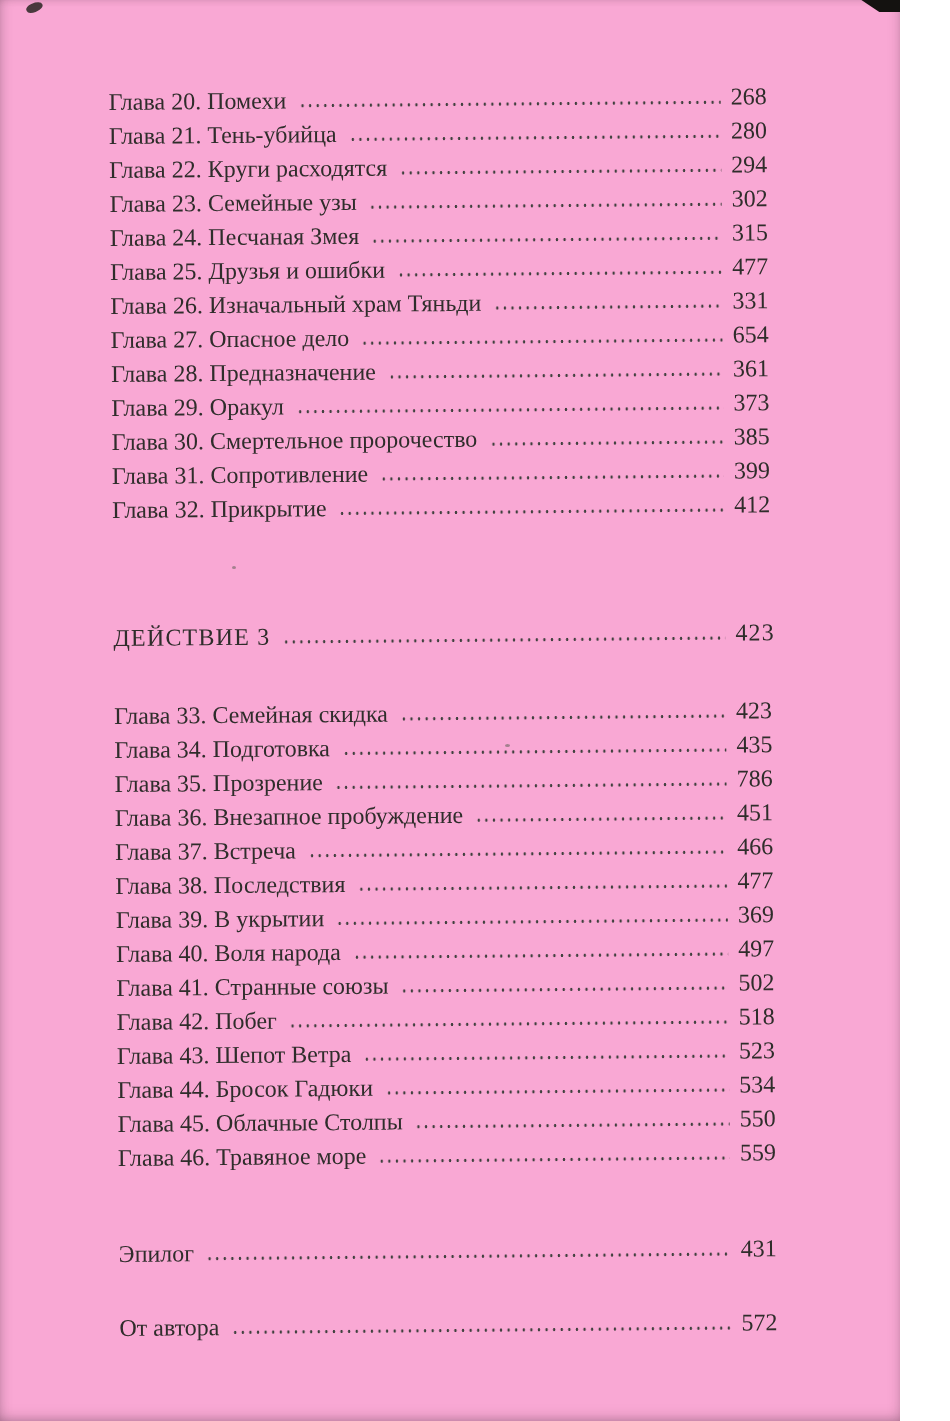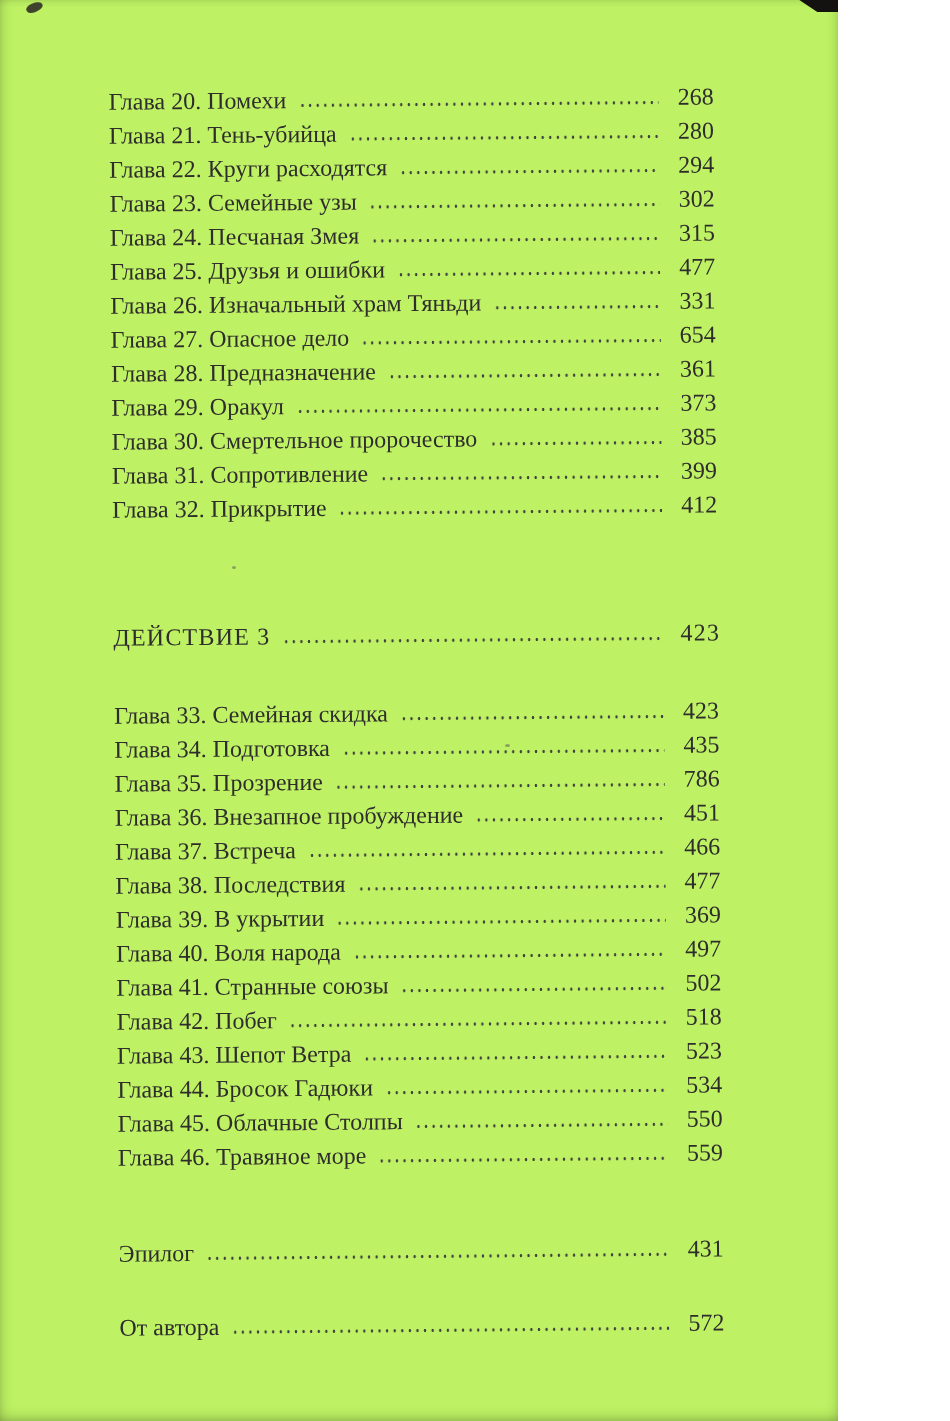--- a/index.html
+++ b/index.html
@@ -2,32 +2,31 @@
 <html><head>
 <meta charset="utf-8">
 <style>
   html, body {
     margin: 0;
     padding: 0;
     background: #ffffff;
   }
   #page {
     position: relative;
-    width: 822px;
+    width: 900px;
     height: 1421px;
     overflow: hidden;
-    background: #bef264;
+    background: #f9a8d4;
     box-shadow:
       inset 7px 0 14px -7px rgba(0,0,0,0.20),
       inset -7px 0 14px -7px rgba(0,0,0,0.16),
       inset 0 -9px 16px -9px rgba(0,0,0,0.28),
       inset 0 5px 12px -9px rgba(0,0,0,0.18);
     font-family: "Liberation Serif", "DejaVu Serif", serif;
     color: #2f2d2b;
-    padding-left: 16px;
   }
   #toc {
     position: absolute;
     left: 114px;
     right: 110px;
     top: 78px;
     transform: rotate(-0.5deg);
     transform-origin: 50% 50%;
   }
   .toc-row {
@@ -43,21 +42,21 @@
     height: 3px;
     margin: 0 10px 6px 12px;
     background-image: radial-gradient(circle closest-side, #40403e 1.35px, rgba(0,0,0,0) 1.45px);
     background-size: 7.6px 3px;
     background-repeat: repeat-x;
     background-position: left center;
   }
   .pagenum {
     white-space: nowrap;
     min-width: 54px;
-    text-align: center;
+    text-align: left;
   }
   .toc-group[data-group="part-heading"] { margin-top: 94px; }
   .toc-group[data-group="part-heading"] .toc-row { letter-spacing: 1.2px; }
   .toc-group[data-group="chapters-act3"] { margin-top: 44px; }
   .toc-group[data-group="epilogue"] { margin-top: 62px; }
   .toc-group[data-group="author-note"] { margin-top: 40px; }
 
   .artifact-tr {
     position: absolute;
     top: 0; right: 0;

